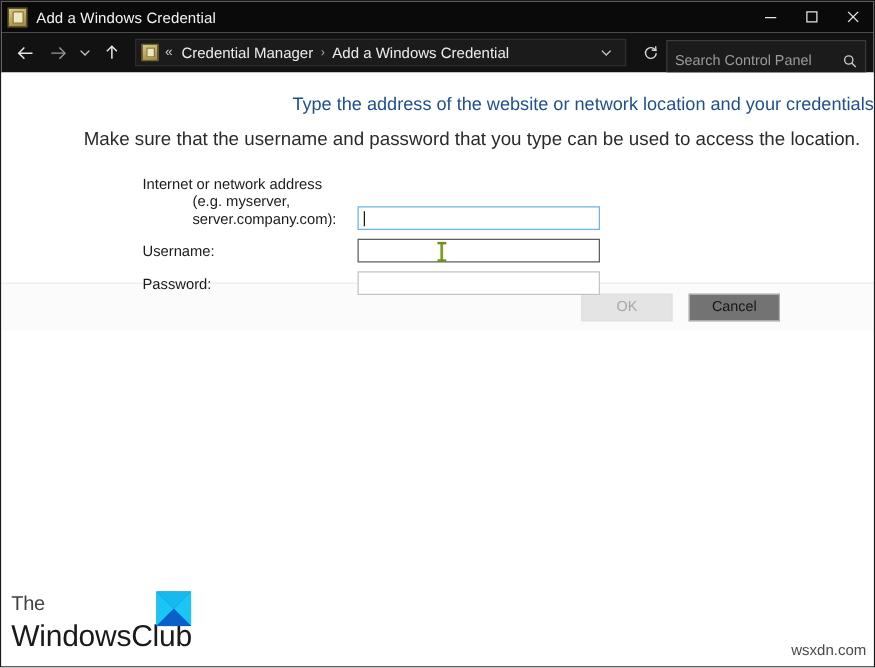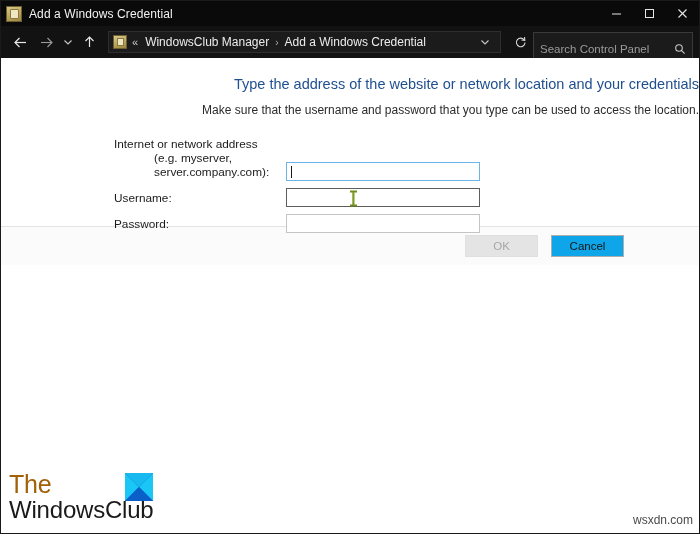--- a/index.html
+++ b/index.html
@@ -166,25 +166,24 @@
   .heading {
     color: #1f4f8f;
     font-size: 14.5px;
     padding-left: 113px;
     margin-bottom: 11px;
     white-space: nowrap;
     text-align: right;
   }
   .subheading {
     color: #2b2b2b;
-    font-size: 12px;
-    padding-left: 51px;
+    font-size: 15px;
+    padding-left: 66px;
     margin-bottom: 20px;
     white-space: nowrap;
-    text-align: right;
   }
 
   .formrow {
     display: flex;
     align-items: flex-end;
     padding-left: 113px;
     margin-bottom: 7px;
   }
   .formrow .lbl {
     width: 172px;
@@ -254,42 +253,42 @@
     align-items: center;
     justify-content: center;
     margin-left: 13px;
   }
   .btn.disabled {
     background: #e4e4e4;
     border: 1px solid #e0e0e0;
     color: #a6a6a6;
   }
   .btn.normal {
-    background: #0ea5e9;
+    background: #737373;
     border: 1px solid #adadad;
     color: #161616;
   }
 
   
   .lowerpage {
     position: relative;
     flex: 1 1 auto;
     background: #ffffff;
   }
 
   
   .logo {
     position: absolute;
     left: 8px;
     bottom: 10px;
     width: 200px;
   }
   .logo-line1 {
-    color: #a16207;
-    font-size: 25px;
+    color: #404040;
+    font-size: 16px;
     line-height: 26px;
     letter-spacing: -0.2px;
   }
   .logo-line2 {
     color: #1a1a1a;
     font-size: 24px;
     line-height: 26px;
     letter-spacing: -0.2px;
   }
   .logo-mark {
@@ -366,21 +365,21 @@
           <line x1="6.5" y1="12" x2="6.5" y2="2" stroke="#e8e8e8" stroke-width="1.2"></line>
           <polyline points="2.5,6 6.5,2 10.5,6" fill="none" stroke="#e8e8e8" stroke-width="1.2"></polyline>
         </svg>
       </div>
 
       <div class="crumbbar">
         <div class="crumb-icon">
             <div class="inner"></div>
           </div>
         <span class="crumb-chev">«</span>
-        <span class="crumb-text">WindowsClub Manager</span>
+        <span class="crumb-text">Credential Manager</span>
         <span class="crumb-sep">›</span>
         <span class="crumb-text">Add a Windows Credential</span>
 
         <div class="crumb-right">
           <div class="navbtn">
             <svg width="10" height="8" viewBox="0 0 10 8">
                 <polyline points="1.5,2.5 5,6 8.5,2.5" fill="none" stroke="#c9c9c9" stroke-width="1.1"></polyline>
               </svg>
           </div>
         </div>

